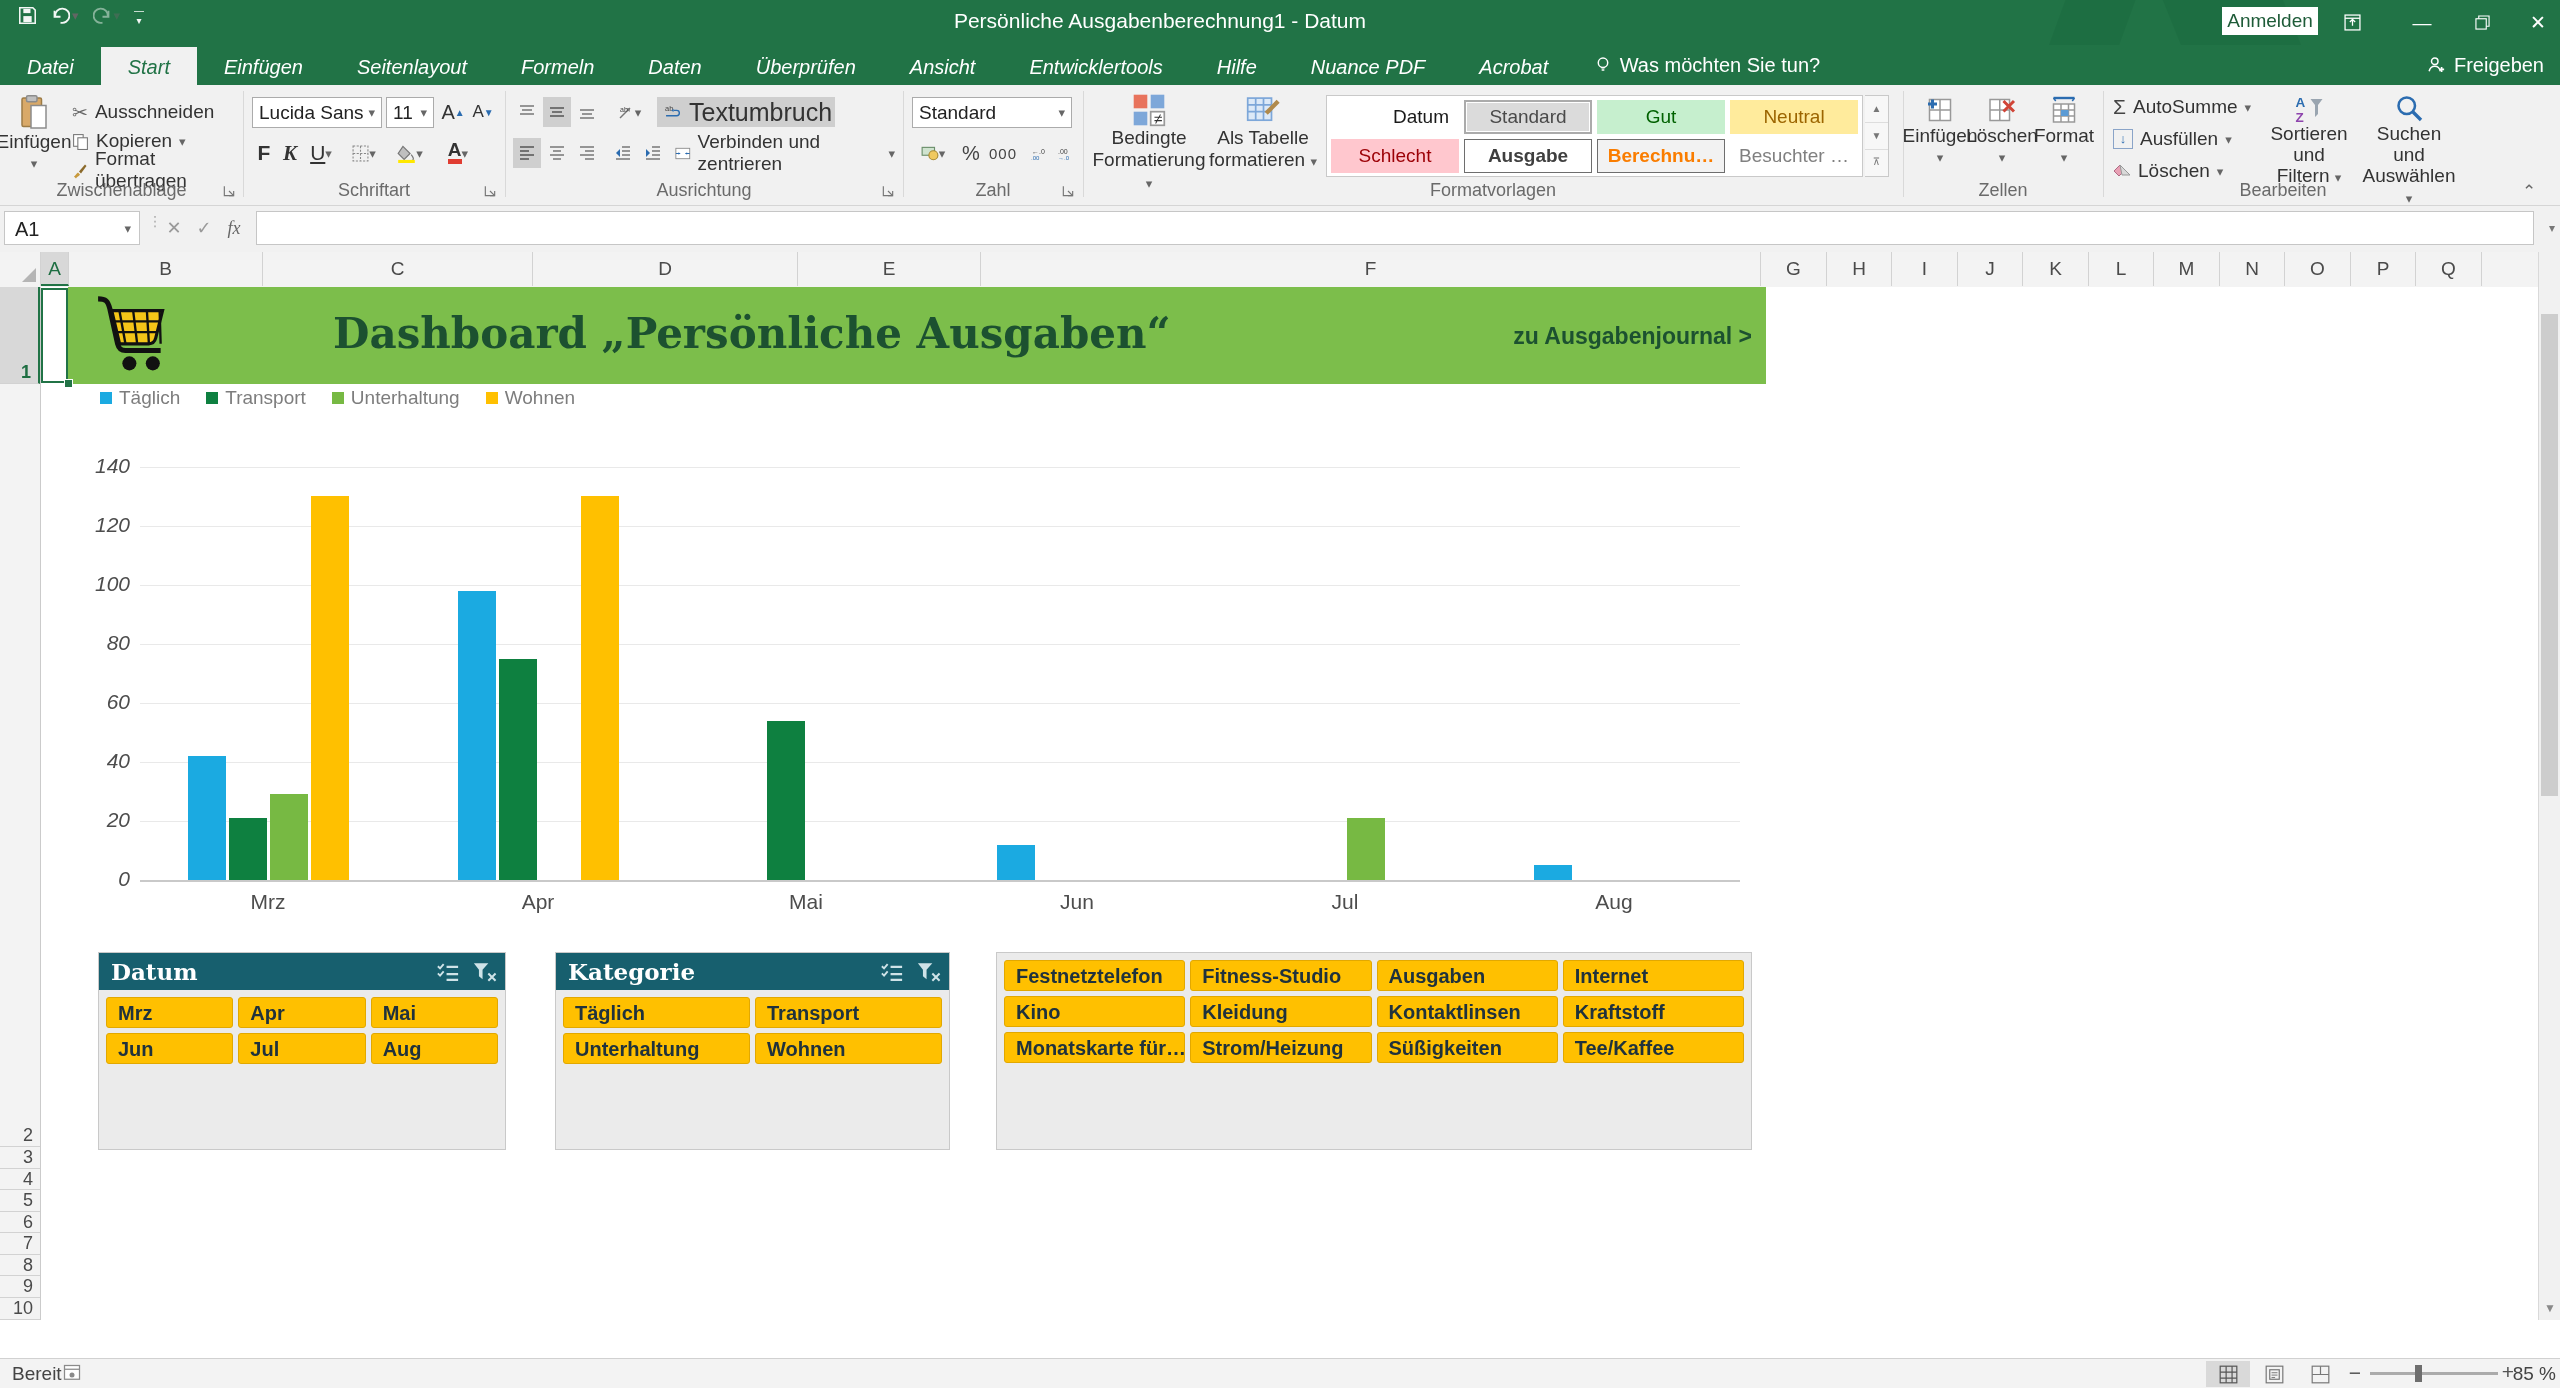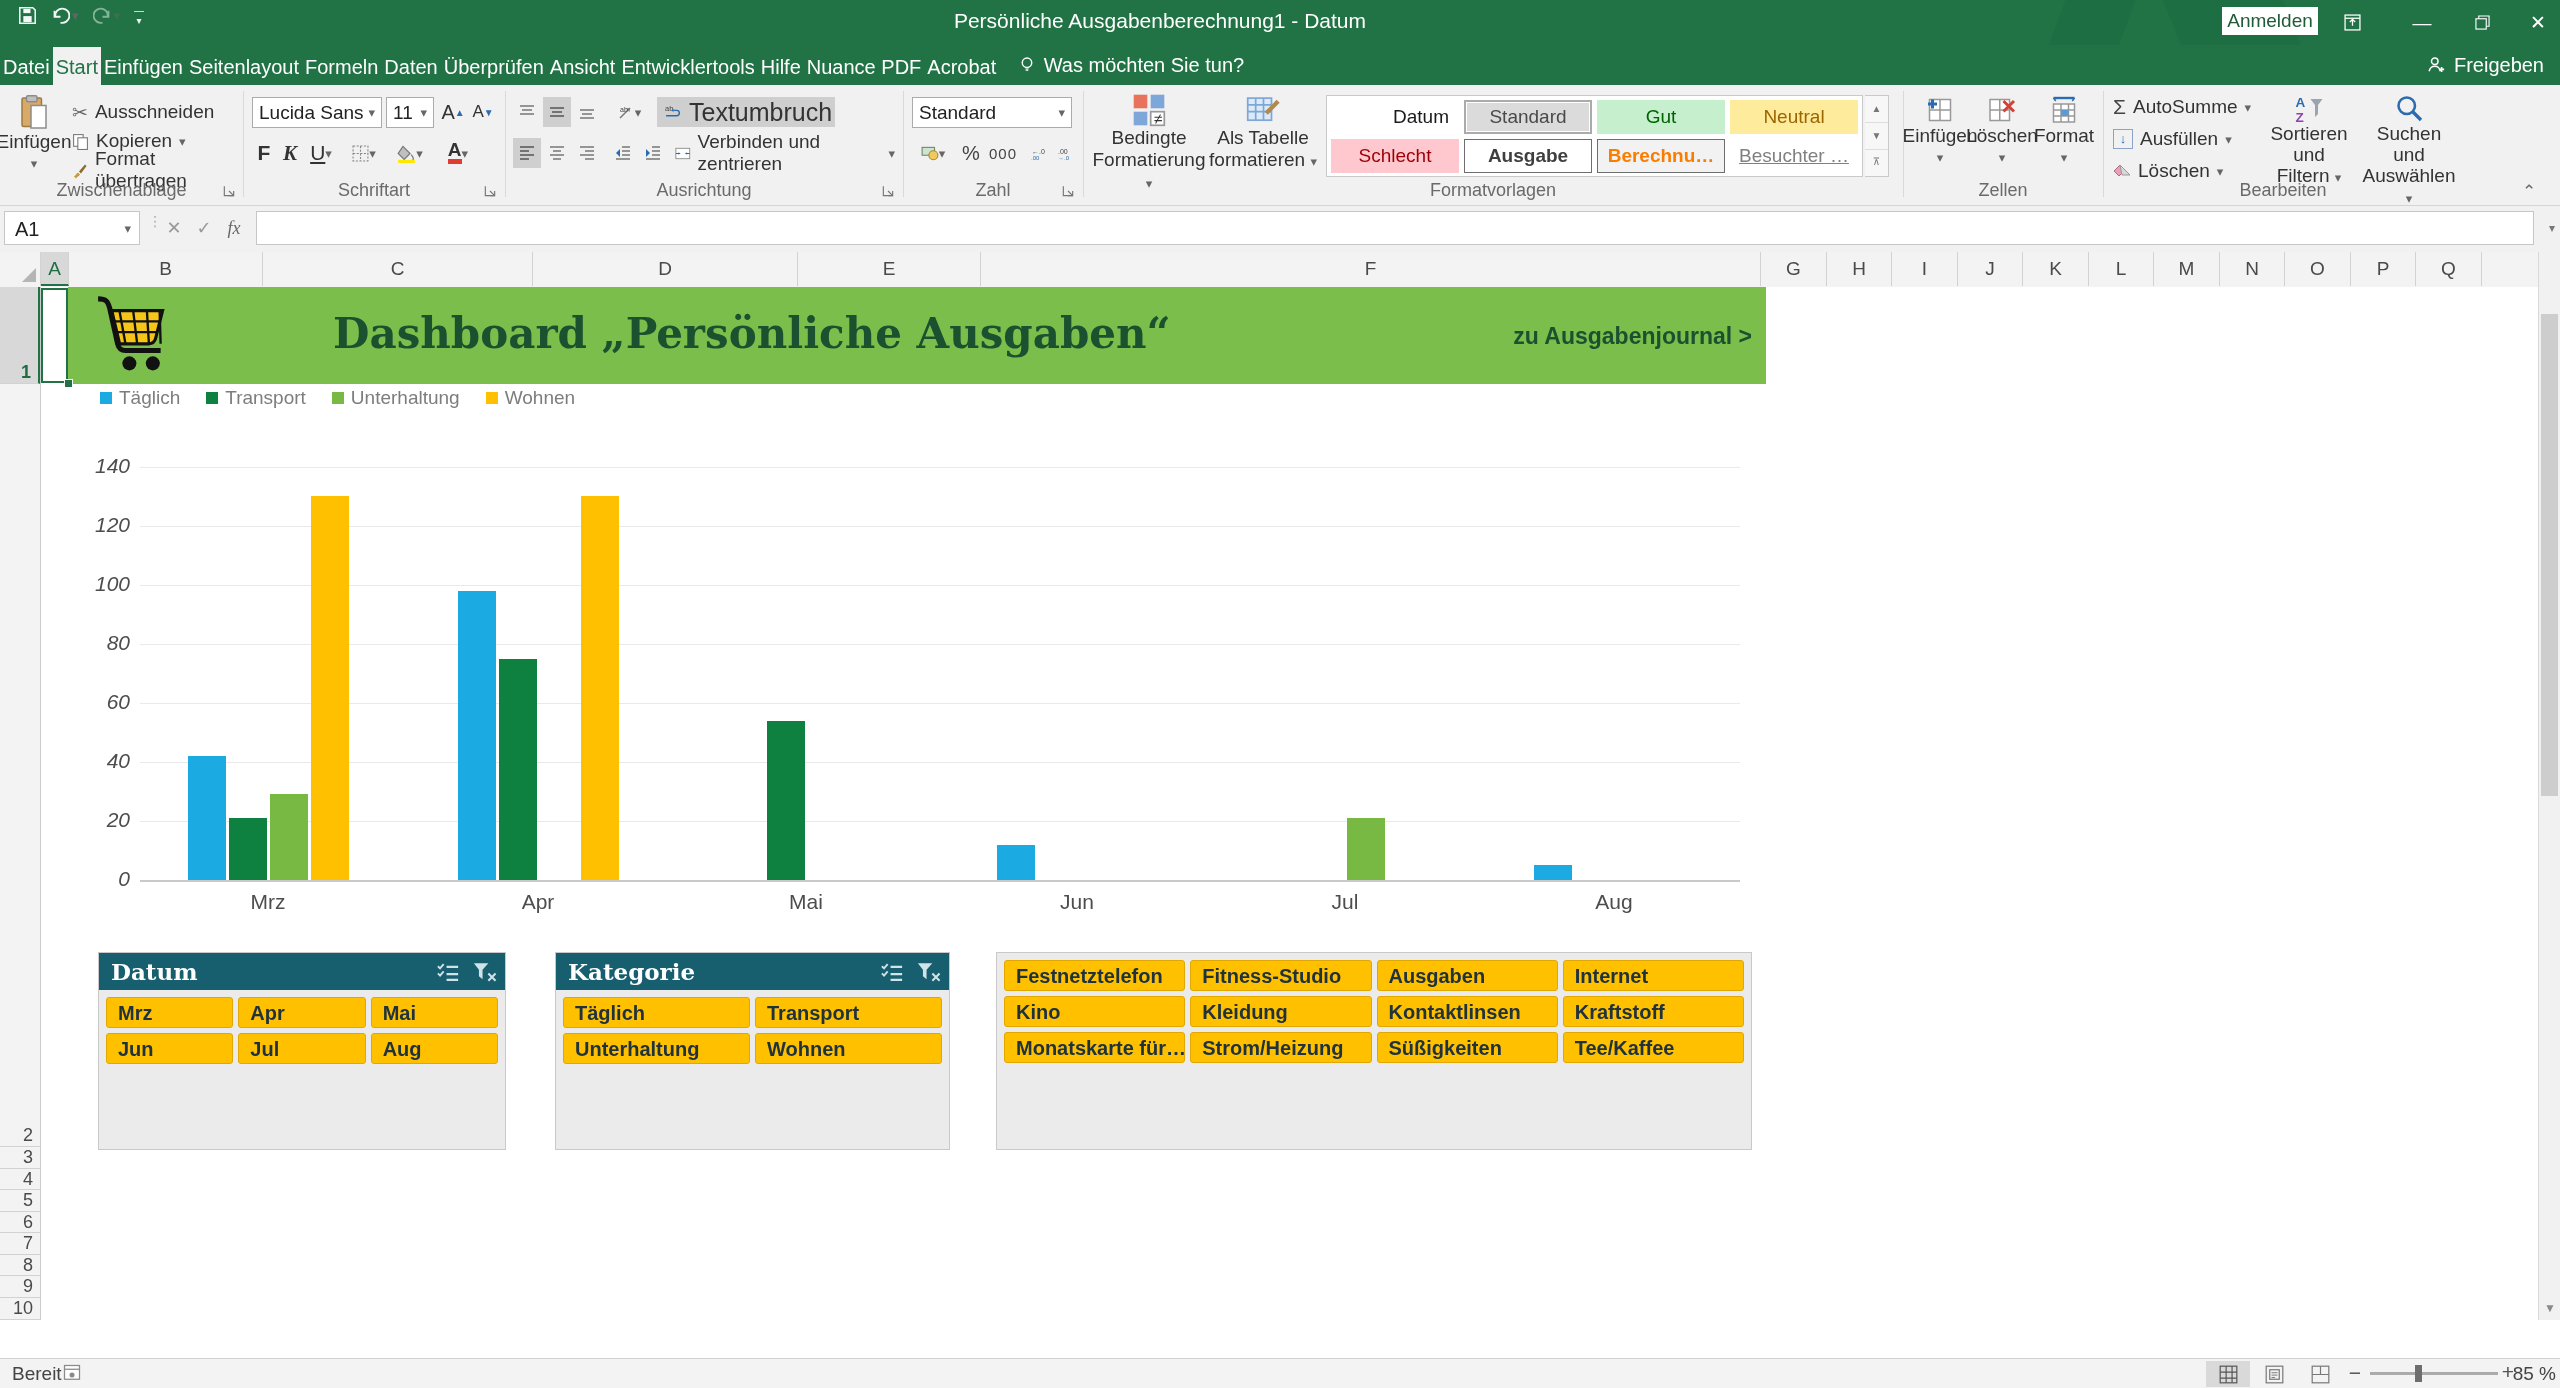--- a/index.html
+++ b/index.html
@@ -7,21 +7,21 @@
   
   #titlebar{position:absolute;left:0;top:0;width:2560px;height:45px;background:#217346;color:#FFF;}
   #tabsrow{position:absolute;left:0;top:45px;width:2560px;height:40px;background:#217346;}
   .deco{position:absolute;background:#1C6A40;opacity:.55;}
   .qat{position:absolute;top:6px;display:flex;align-items:center;gap:14px;color:#FFF;}
   .qbtn{display:flex;align-items:center;gap:2px;font-size:15px;opacity:.95;}
   .dim{opacity:.45;}
   #title-text{position:absolute;top:9px;left:880px;width:560px;text-align:center;font-size:21px;color:#FFF;white-space:nowrap;}
   #signin{position:absolute;top:7px;left:2222px;width:96px;height:28px;background:#FFF;color:#1E5B38;font-size:19px;text-align:center;line-height:28px;}
   .winbtn{position:absolute;top:0;width:44px;height:45px;color:#FFF;font-size:19px;text-align:center;line-height:45px;}
-  .tab{display:inline-block;height:40px;line-height:40px;padding:0 3px;color:#FFF;font-size:20px;cursor:default;}
+  .tab{display:inline-block;height:40px;line-height:40px;padding:0 27px;color:#FFF;font-size:20px;cursor:default;font-style:italic;}
   .tab.active{background:#F1F1F1;color:#217346;}
   #tellme{display:inline-flex;align-items:center;gap:8px;color:#FFF;font-size:20px;padding:0 14px;height:40px;}
   #share{position:absolute;right:16px;top:0;height:40px;display:flex;align-items:center;gap:8px;color:#FFF;font-size:20px;}
   
   #ribbon{position:absolute;left:0;top:85px;width:2560px;height:120px;background:#F1F1F1;border-bottom:1px solid #D5D5D5;}
   .rgroup{position:absolute;top:0;height:119px;}
   .rsep{position:absolute;top:6px;height:106px;width:1px;background:#D9D9D9;}
   .rfoot{position:absolute;bottom:3px;left:0;right:0;text-align:center;font-size:18px;color:#6A6A6A;}
   .launcher{position:absolute;bottom:4px;width:16px;height:16px;}
   .bigbtn{position:absolute;display:flex;flex-direction:column;align-items:center;font-size:19px;color:#333;text-align:center;line-height:22px;}
@@ -396,21 +396,21 @@
         <span><span>formatieren</span> <span class="car">▾</span></span>
       </div>
       <div id="style-gallery" style="position:absolute;left:243px;top:10px;width:537px;height:82px;background:#FFF;border:1px solid #C9C9C9;box-sizing:border-box;padding:4px;display:flex;flex-wrap:wrap;gap:5px;align-content:flex-start;">
           <div class="gallery-cell" style="background: rgb(255, 255, 255); color: rgb(26, 26, 26); justify-content: flex-end; padding-right: 10px;">Datum</div>
           <div class="gallery-cell" style="background: rgb(219, 219, 219); color: rgb(74, 74, 74); box-shadow: rgb(171, 171, 171) 0px 0px 0px 2px inset, rgb(255, 255, 255) 0px 0px 0px 3px inset;">Standard</div>
           <div class="gallery-cell" style="background: rgb(198, 239, 206); color: rgb(0, 97, 0);">Gut</div>
           <div class="gallery-cell" style="background: rgb(255, 235, 156); color: rgb(156, 101, 0);">Neutral</div>
           <div class="gallery-cell" style="background: rgb(255, 199, 206); color: rgb(156, 0, 6);">Schlecht</div>
           <div class="gallery-cell" style="background: rgb(255, 255, 255); color: rgb(63, 63, 63); font-weight: bold; border: 1px solid rgb(110, 110, 110);">Ausgabe</div>
           <div class="gallery-cell" style="background: rgb(242, 242, 242); color: rgb(250, 125, 0); font-weight: bold; border: 1px solid rgb(110, 110, 110);">Berechnu…</div>
-          <div class="gallery-cell" style="background: rgb(255, 255, 255); color: rgb(128, 128, 128); text-decoration: underline;">Besuchter …</div>
+          <div class="gallery-cell" style="background: rgb(255, 255, 255); color: rgb(128, 128, 128); ">Besuchter …</div>
         </div>
       <div style="position:absolute;left:782px;top:10px;width:24px;height:82px;border:1px solid #C9C9C9;border-left:none;box-sizing:border-box;display:flex;flex-direction:column;background:#F7F7F7;">
         <div style="flex:1;text-align:center;font-size:10px;color:#777;line-height:26px;">▲</div>
         <div style="flex:1;text-align:center;font-size:10px;color:#777;line-height:26px;border-top:1px solid #DDD;border-bottom:1px solid #DDD;">▼</div>
         <div style="flex:1;text-align:center;font-size:10px;color:#777;line-height:24px;">⊼</div>
       </div>
       <div class="rfoot">Formatvorlagen</div>
     </div>
     <div class="rsep" style="left:1903px;"></div>
 

